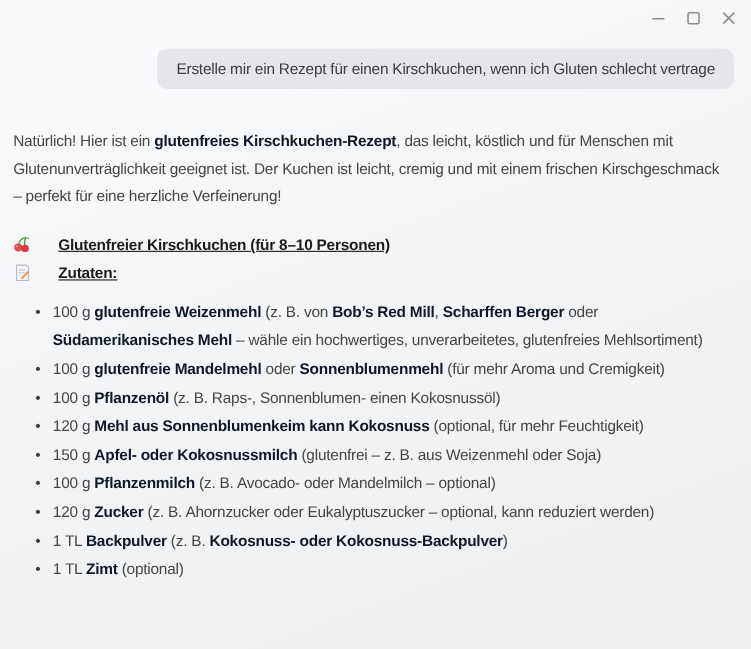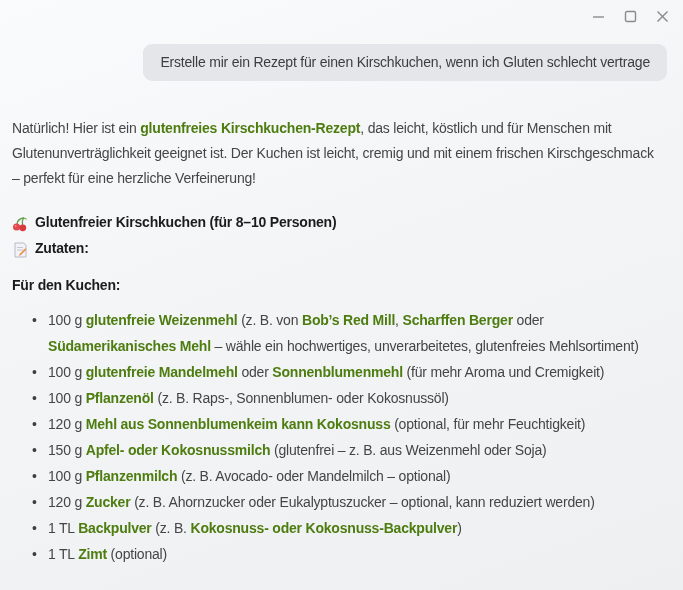--- a/index.html
+++ b/index.html
@@ -26,23 +26,23 @@
     border-radius:9px;
     padding:11px 17px;
     font-size:14px;
     line-height:15px;
     color:#3d3d3d;
     max-width:560px;
   }
 
   .assistant { padding-right:12px; }
   .assistant p.intro { margin-top:35px; font-size:14px; line-height:25px; }
-  .b { font-weight:bold; color:#4d7c0f; }
+  .b { font-weight:bold; color:#0f172a; }
 
-  .heading { display:flex; align-items:flex-end; gap:7px; font-weight:bold; color:#1b1b1b; font-size:14px; line-height:20px; }
+  .heading { display:flex; align-items:center; gap:25px; font-weight:bold; color:#1b1b1b; font-size:14px; line-height:20px;text-decoration:underline; }
   .heading.h1 { margin-top:21px; }
   .heading.h2 { margin-top:6px; }
   .subheading { margin-top:17px; font-weight:bold; color:#1b1b1b; font-size:14px; line-height:20px; }
   .icon { width:16px; height:16px; display:inline-flex; align-items:center; justify-content:center; flex:0 0 auto; }
 
   ul.ingredients { margin-top:12px; padding-left:36px; list-style:none; }
   ul.ingredients li { position:relative; font-size:14px; line-height:26px; color:#454545; }
   ul.ingredients li::before { content:"•"; position:absolute; left:-16px; top:0; color:#3f3f3f; font-size:14px; }
 </style>
 </head>
@@ -110,26 +110,25 @@
             <path d="M11 1 v2 h2 Z" fill="#d9dae3"></path>
             <line x1="4" y1="5.5" x2="10" y2="5.5" stroke="#c6c7d2" stroke-width="1"></line>
             <line x1="4" y1="8" x2="10" y2="8" stroke="#c6c7d2" stroke-width="1"></line>
             <path d="M13.5 7.5 l-5.5 5.5 -1.8 0.6 0.6 -1.8 5.5 -5.5 Z" fill="#e8944a"></path>
             <path d="M6.8 13.0 l-0.6 0.6 1.8 -0.6 Z" fill="#c23b3b"></path>
           </svg>
         </span>
         <span class="h-text">Zutaten:</span>
       </div>
 
-      <div class="subheading">Für den Kuchen:</div>
 
       <ul class="ingredients">
           <li><span>100 g </span><span class="b">glutenfreie Weizenmehl</span><span> (z. B. von </span><span class="b">Bob’s Red Mill</span><span>, </span><span class="b">Scharffen Berger</span><span> oder </span><span class="b">Südamerikanisches Mehl</span><span> – wähle ein hochwertiges, unverarbeitetes, glutenfreies Mehlsortiment)</span></li>
           <li><span>100 g </span><span class="b">glutenfreie Mandelmehl</span><span> oder </span><span class="b">Sonnenblumenmehl</span><span> (für mehr Aroma und Cremigkeit)</span></li>
-          <li><span>100 g </span><span class="b">Pflanzenöl</span><span> (z. B. Raps-, Sonnenblumen- oder Kokosnussöl)</span></li>
+          <li><span>100 g </span><span class="b">Pflanzenöl</span><span> (z. B. Raps-, Sonnenblumen- einen Kokosnussöl)</span></li>
           <li><span>120 g </span><span class="b">Mehl aus Sonnenblumenkeim kann Kokosnuss</span><span> (optional, für mehr Feuchtigkeit)</span></li>
           <li><span>150 g </span><span class="b">Apfel- oder Kokosnussmilch</span><span> (glutenfrei – z. B. aus Weizenmehl oder Soja)</span></li>
           <li><span>100 g </span><span class="b">Pflanzenmilch</span><span> (z. B. Avocado- oder Mandelmilch – optional)</span></li>
           <li><span>120 g </span><span class="b">Zucker</span><span> (z. B. Ahornzucker oder Eukalyptuszucker – optional, kann reduziert werden)</span></li>
           <li><span>1 TL </span><span class="b">Backpulver</span><span> (z. B. </span><span class="b">Kokosnuss- oder Kokosnuss-Backpulver</span><span>)</span></li>
           <li><span>1 TL </span><span class="b">Zimt</span><span> (optional)</span></li>
         </ul>
 
     </div>
   </div>

